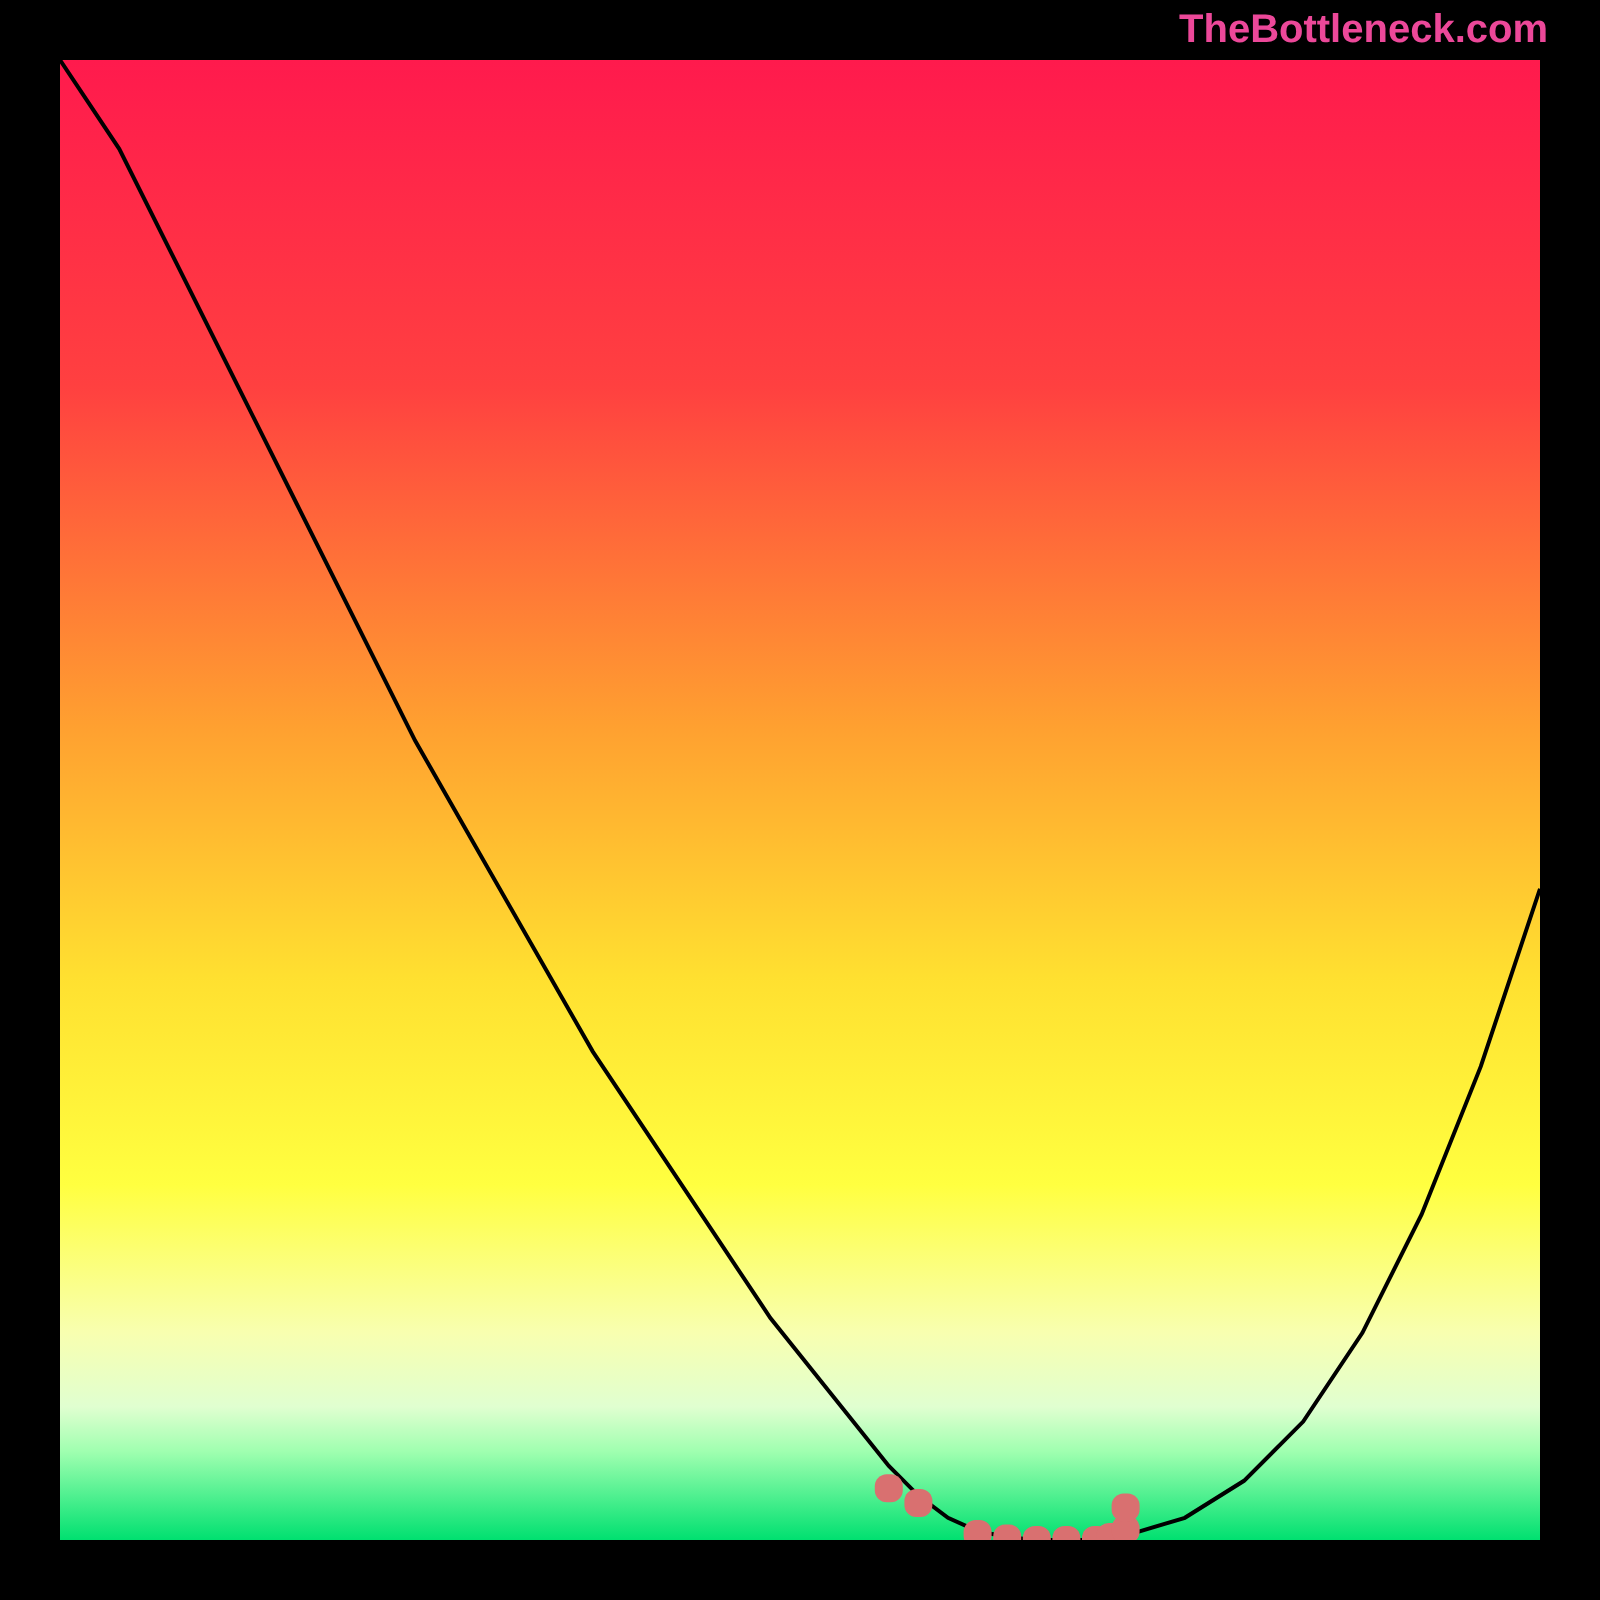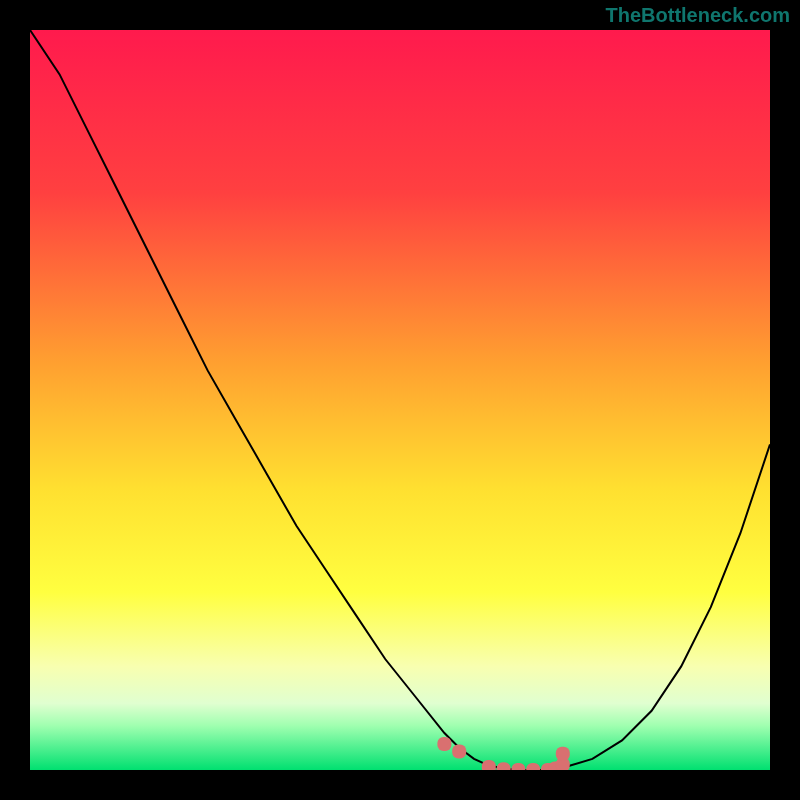--- a/index.html
+++ b/index.html
@@ -1,17 +1,17 @@
 <!DOCTYPE html>
 <html><head>
 <meta charset="utf-8">
 <style>
   * { margin: 0; padding: 0; box-sizing: border-box; }
   body { width: 800px; height: 800px; background: #000; position: relative; font-family: Arial, sans-serif; }
-  .watermark { position: absolute; top: 4px; right: 10px; color: #0f766e; font-size: 20px; font-weight: bold; z-index: 10; }
+  .watermark { position: absolute; top: 4px; right: 26px; color: #ec4899; font-size: 20px; font-weight: bold; z-index: 10; }
   .chart-frame { position: absolute; top: 0; left: 0; width: 800px; height: 800px; }
   .plot-area { position: absolute; top: 30px; left: 30px; width: 740px; height: 740px; }
   .gradient-bg { position: absolute; top: 0; left: 0; width: 100%; height: 100%; }
   .curve-layer { position: absolute; top: 0; left: 0; width: 100%; height: 100%; }
 </style>
 </head>
 <body>
 
 <div class="watermark">TheBottleneck.com</div>
 

